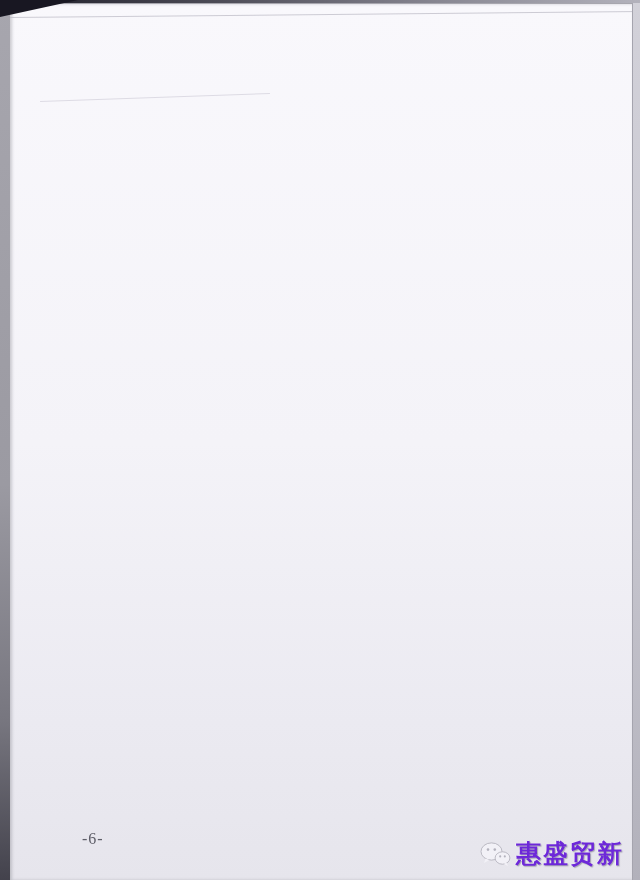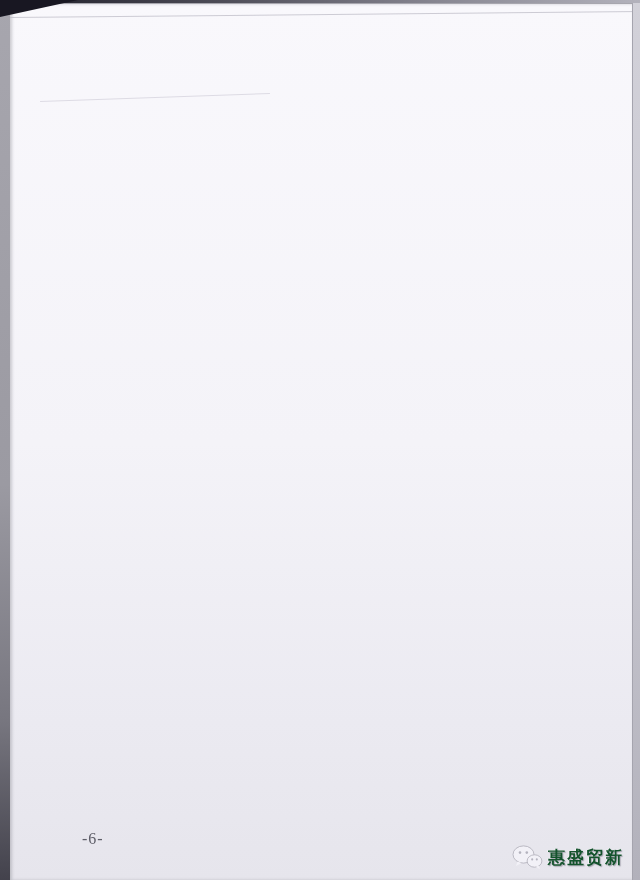--- a/index.html
+++ b/index.html
@@ -94,24 +94,24 @@
   .watermark {
     position: absolute;
     right: 16px; bottom: 10px;
     display: flex;
     align-items: center;
     gap: 5px;
     z-index: 3;
   }
   .watermark .wm-text {
     font-family: Liberation Mono, monospace;
-    font-size: 17px;
+    font-size: 25px;
     font-weight: bold;
     letter-spacing: 2px;
-    color: #14532d;
+    color: #6d28d9;
     text-shadow: 1px 1px 1px #a7a6b1, -0.5px -0.5px 0 #ffffff;
   }
   .watermark svg { display: block; }
 </style>
 </head>
 <body>
 
 <div class="top-edge"></div>
 <div class="corner-wedge"></div>
 <div class="right-strip"></div>

